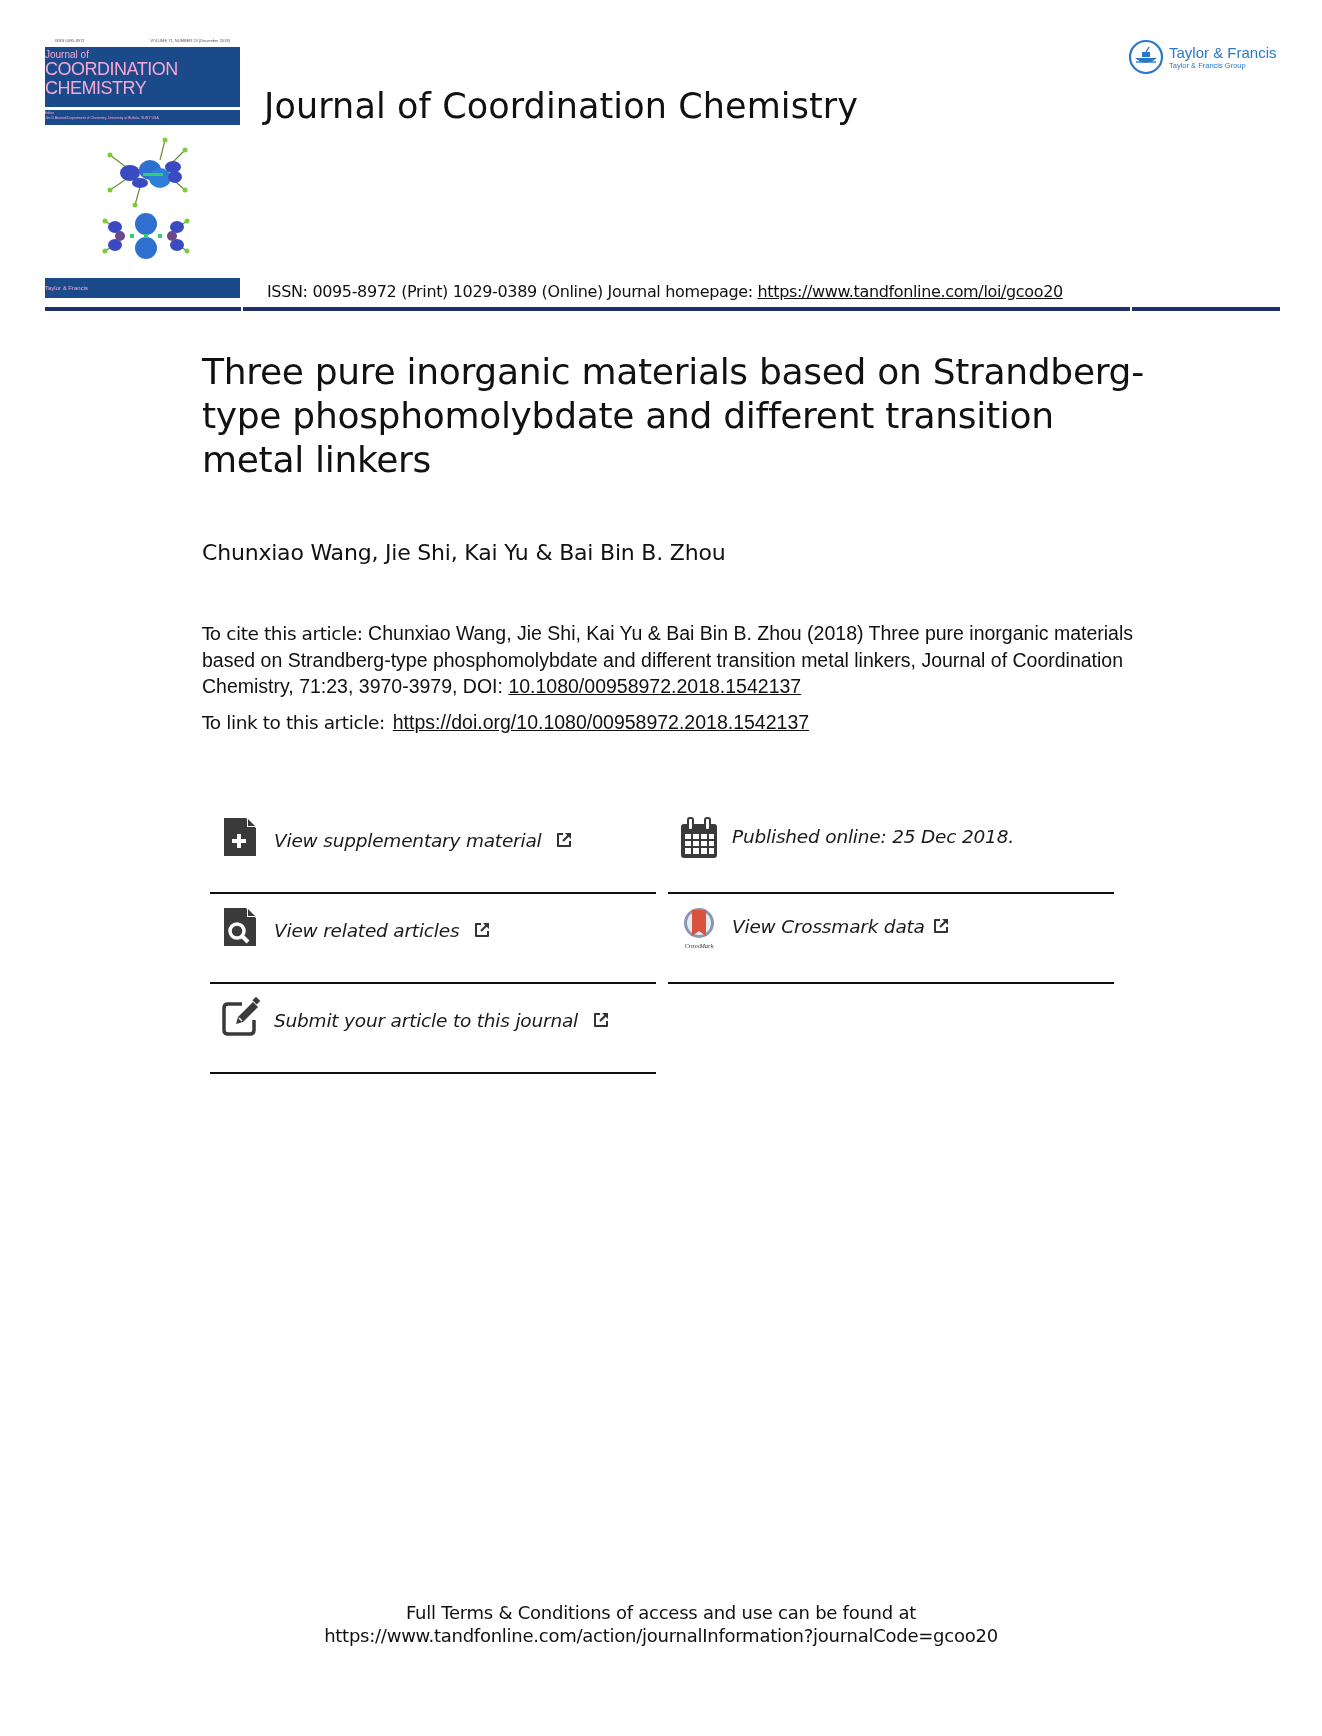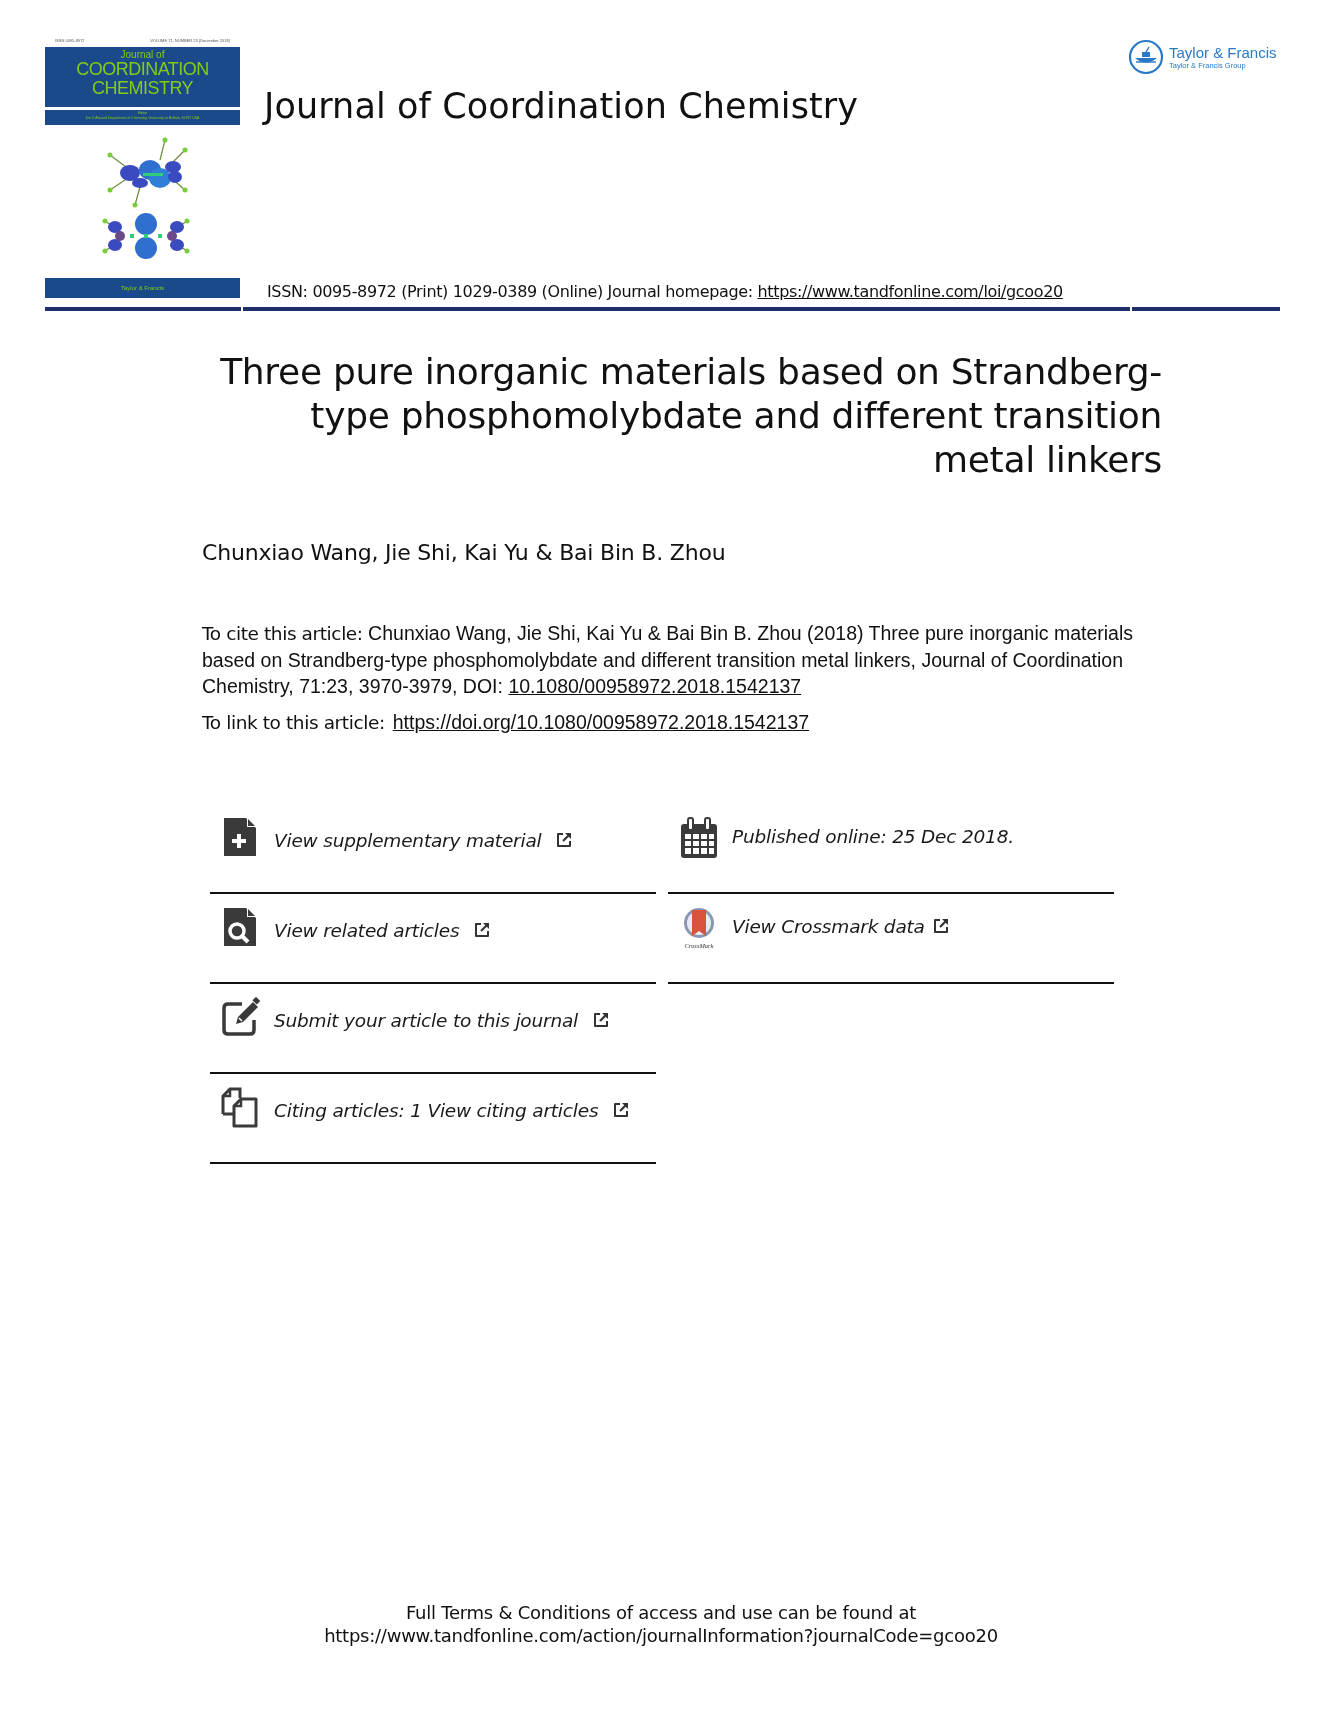--- a/index.html
+++ b/index.html
@@ -28,22 +28,22 @@
       height: 9px;
       display: flex;
       justify-content: space-between;
       font-size: 4px;
       color: #555;
       padding: 0 10px;
       font-family: "Liberation Sans", sans-serif;
     }
     .cover-band {
       background: #1b4a8a;
-      color: #84cc16;
-      text-align: center;
+      color: #f9a8d4;
+      text-align: left;
       font-family: "Liberation Sans", sans-serif;
     }
     .cover-band.title {
       height: 58px;
       padding-top: 2px;
     }
     .cover-band.title .j-of {
       font-size: 10px;
       line-height: 11px;
     }
@@ -136,21 +136,20 @@
       position: absolute;
       left: 202px;
       top: 350px;
       width: 960px;
       margin: 0;
       font-size: 36px;
       line-height: 44px;
       font-weight: normal;
       color: #111;
       letter-spacing: -0.3px;
-      text-align: right;
     }
     .authors {
       position: absolute;
       left: 202px;
       top: 540px;
       font-size: 22px;
       color: #111;
       letter-spacing: -0.2px;
     }
     .citation {
@@ -394,37 +393,20 @@
     <span class="ai-label">
       <span>Submit your article to this journal</span>
       <svg class="ext-icon" width="18" height="18" viewBox="0 0 18 18">
         <path d="M8 3 H3 V15 H15 V10" fill="none" stroke="#333" stroke-width="2" stroke-linejoin="round"></path>
         <path d="M10 2 H16 V8 Z" fill="#333"></path>
         <line x1="8" y1="10" x2="15" y2="3" stroke="#333" stroke-width="2.2"></line>
       </svg>
     </span>
   </div>
 
-  <div class="action-item">
-    <svg class="ai-icon" viewBox="0 0 44 44">
-      <path d="M3 28 V10 L10 3 H20 V12" fill="none" stroke="#3a3a3a" stroke-width="3"></path>
-      <path d="M3 10 H10 V3" fill="none" stroke="#3a3a3a" stroke-width="2.5"></path>
-      <path d="M3 28 H14" fill="none" stroke="#3a3a3a" stroke-width="3"></path>
-      <path d="M14 40 V20 L21 13 H36 V40 Z" fill="none" stroke="#3a3a3a" stroke-width="3" stroke-linejoin="round"></path>
-      <path d="M14 20 H21 V13" fill="none" stroke="#3a3a3a" stroke-width="2.5"></path>
-    </svg>
-    <span class="ai-label">
-      <span>Citing articles: 1 View citing articles</span>
-      <svg class="ext-icon" width="18" height="18" viewBox="0 0 18 18">
-        <path d="M8 3 H3 V15 H15 V10" fill="none" stroke="#333" stroke-width="2" stroke-linejoin="round"></path>
-        <path d="M10 2 H16 V8 Z" fill="#333"></path>
-        <line x1="8" y1="10" x2="15" y2="3" stroke="#333" stroke-width="2.2"></line>
-      </svg>
-    </span>
-  </div>
 
 </div>
 
 <div class="action-col right">
 
   <div class="action-item">
     <svg class="ai-icon" viewBox="0 0 44 44">
       <rect x="3" y="8" width="36" height="34" rx="3" fill="#3a3a3a"></rect>
       <rect x="10" y="2" width="5" height="12" rx="2" fill="#fff" stroke="#3a3a3a" stroke-width="2"></rect>
       <rect x="27" y="2" width="5" height="12" rx="2" fill="#fff" stroke="#3a3a3a" stroke-width="2"></rect>

